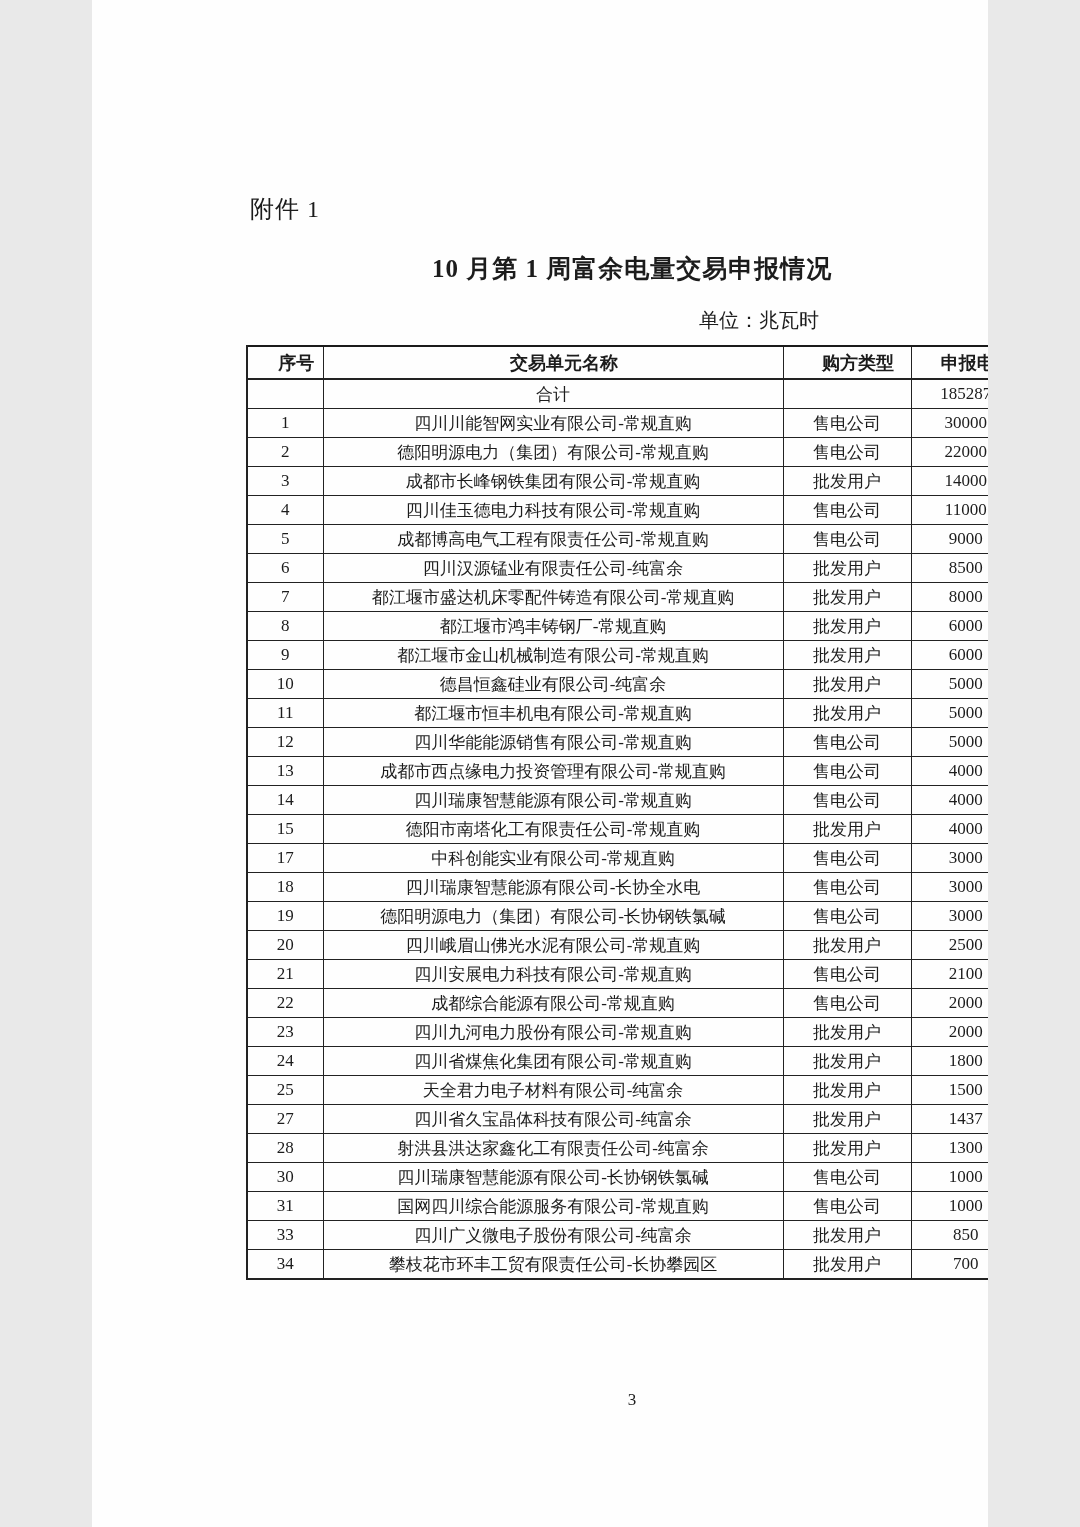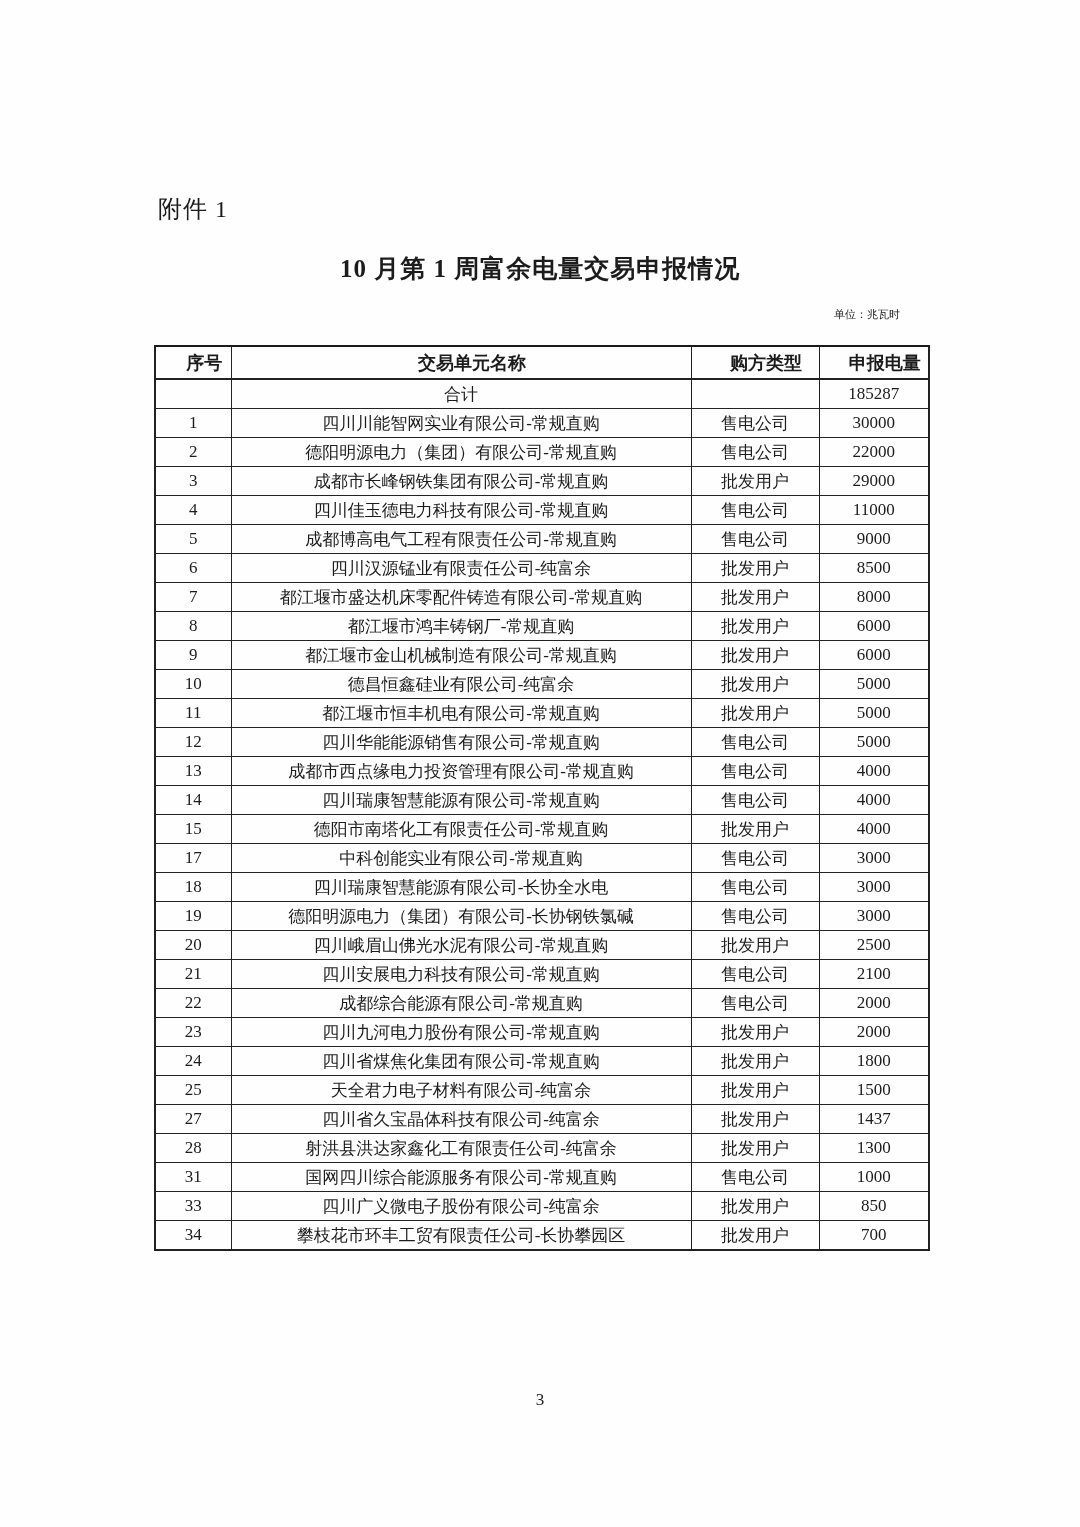--- a/index.html
+++ b/index.html
@@ -2,21 +2,21 @@
 <html lang="zh"><head>
 <meta charset="utf-8">
 <style>
   html, body {
     margin: 0;
     padding: 0;
     background: #e9e9e9;
   }
   .page {
     position: relative;
-    width: 1080px;
+    width: 896px;
     height: 1527px;
     margin: 0 auto;
     background: #fefefe;
     font-family: "Liberation Serif", "DejaVu Serif", serif;
     color: #1c1c1c;
     overflow: hidden;
   }
   .attachment-label {
     position: absolute;
     left: 158px;
@@ -30,22 +30,22 @@
     top: 252px;
     width: 1080px;
     text-align: center;
     font-size: 25px;
     font-weight: bold;
     letter-spacing: 1px;
   }
   .unit-note {
     position: absolute;
     top: 307px;
-    right: 180px;
-    font-size: 11px;
+    right: 169px;
+    font-size: 20px;
   }
   table.report {
     position: absolute;
     left: 154px;
     top: 345px;
     width: 774px;
     border-collapse: collapse;
     table-layout: fixed;
     font-size: 17px;
   }
@@ -125,21 +125,21 @@
         <tr>
           <td>2</td>
           <td>德阳明源电力（集团）有限公司-常规直购</td>
           <td>售电公司</td>
           <td>22000</td>
         </tr>
         <tr>
           <td>3</td>
           <td>成都市长峰钢铁集团有限公司-常规直购</td>
           <td>批发用户</td>
-          <td>29000</td>
+          <td>14000</td>
         </tr>
         <tr>
           <td>4</td>
           <td>四川佳玉德电力科技有限公司-常规直购</td>
           <td>售电公司</td>
           <td>11000</td>
         </tr>
         <tr>
           <td>5</td>
           <td>成都博高电气工程有限责任公司-常规直购</td>
@@ -266,20 +266,26 @@
           <td>批发用户</td>
           <td>1437</td>
         </tr>
         <tr>
           <td>28</td>
           <td>射洪县洪达家鑫化工有限责任公司-纯富余</td>
           <td>批发用户</td>
           <td>1300</td>
         </tr>
         <tr>
+          <td>30</td>
+          <td>四川瑞康智慧能源有限公司-长协钢铁氯碱</td>
+          <td>售电公司</td>
+          <td>1000</td>
+        </tr>
+        <tr>
           <td>31</td>
           <td>国网四川综合能源服务有限公司-常规直购</td>
           <td>售电公司</td>
           <td>1000</td>
         </tr>
         <tr>
           <td>33</td>
           <td>四川广义微电子股份有限公司-纯富余</td>
           <td>批发用户</td>
           <td>850</td>

